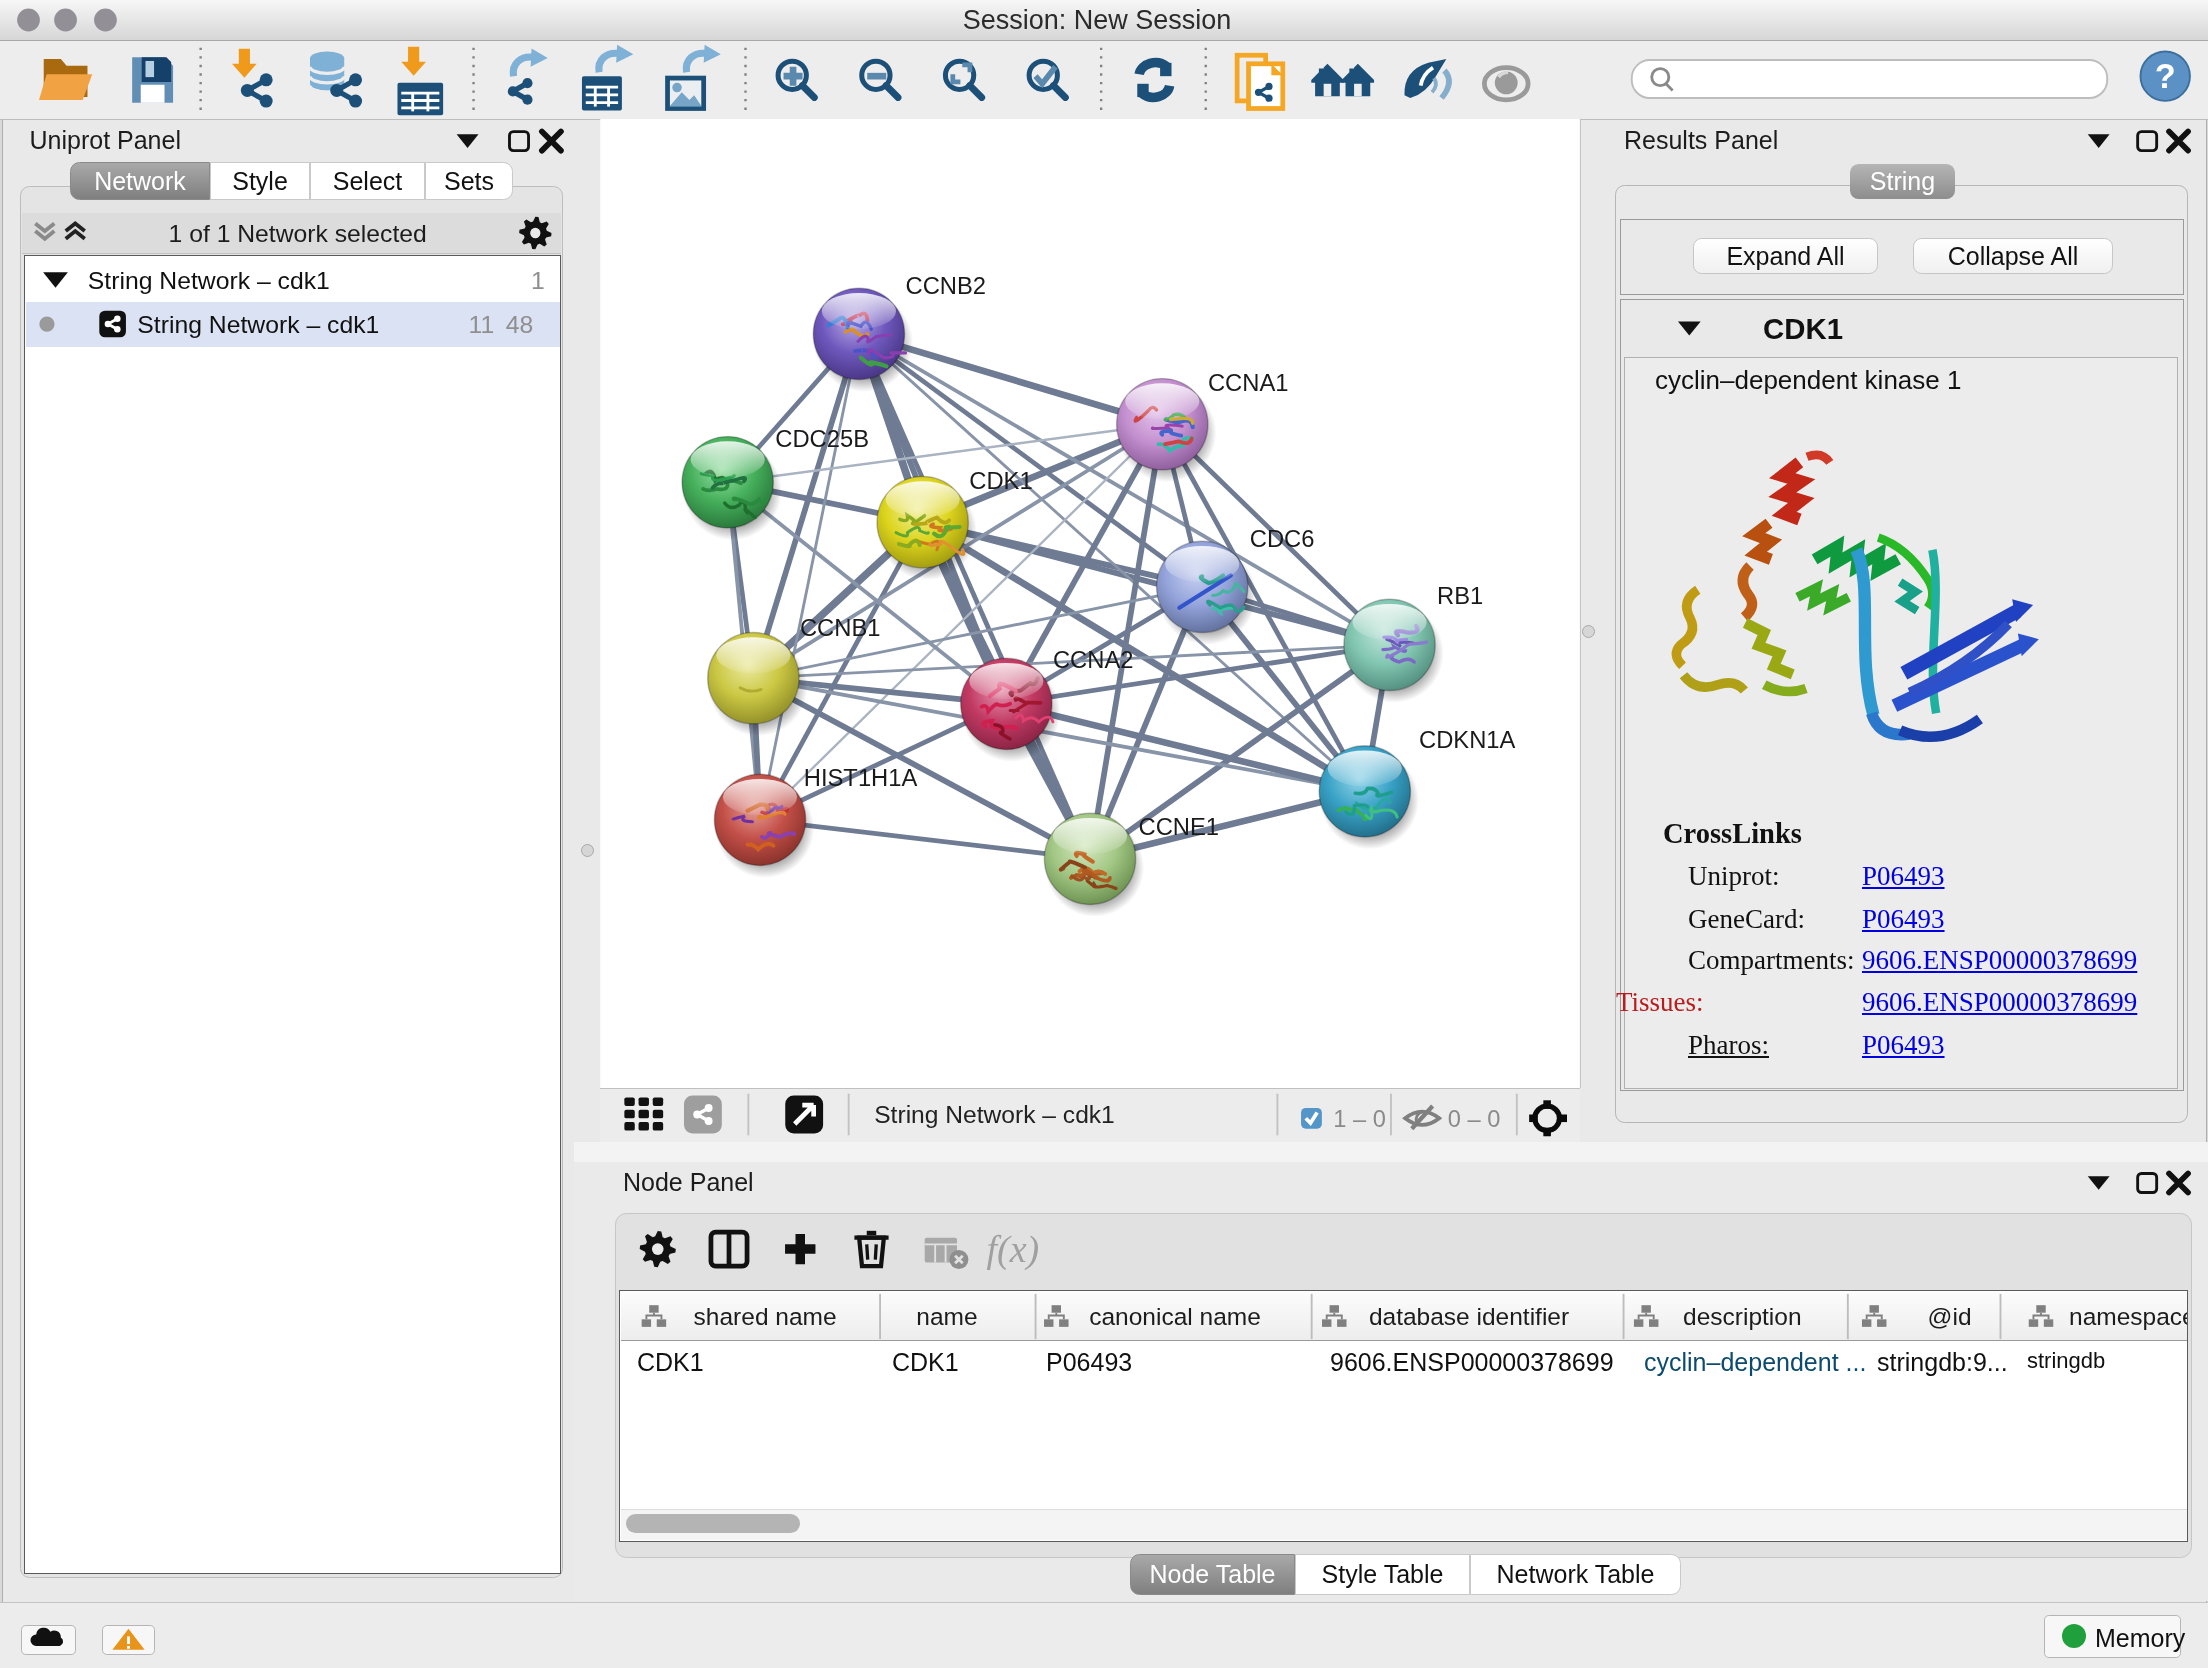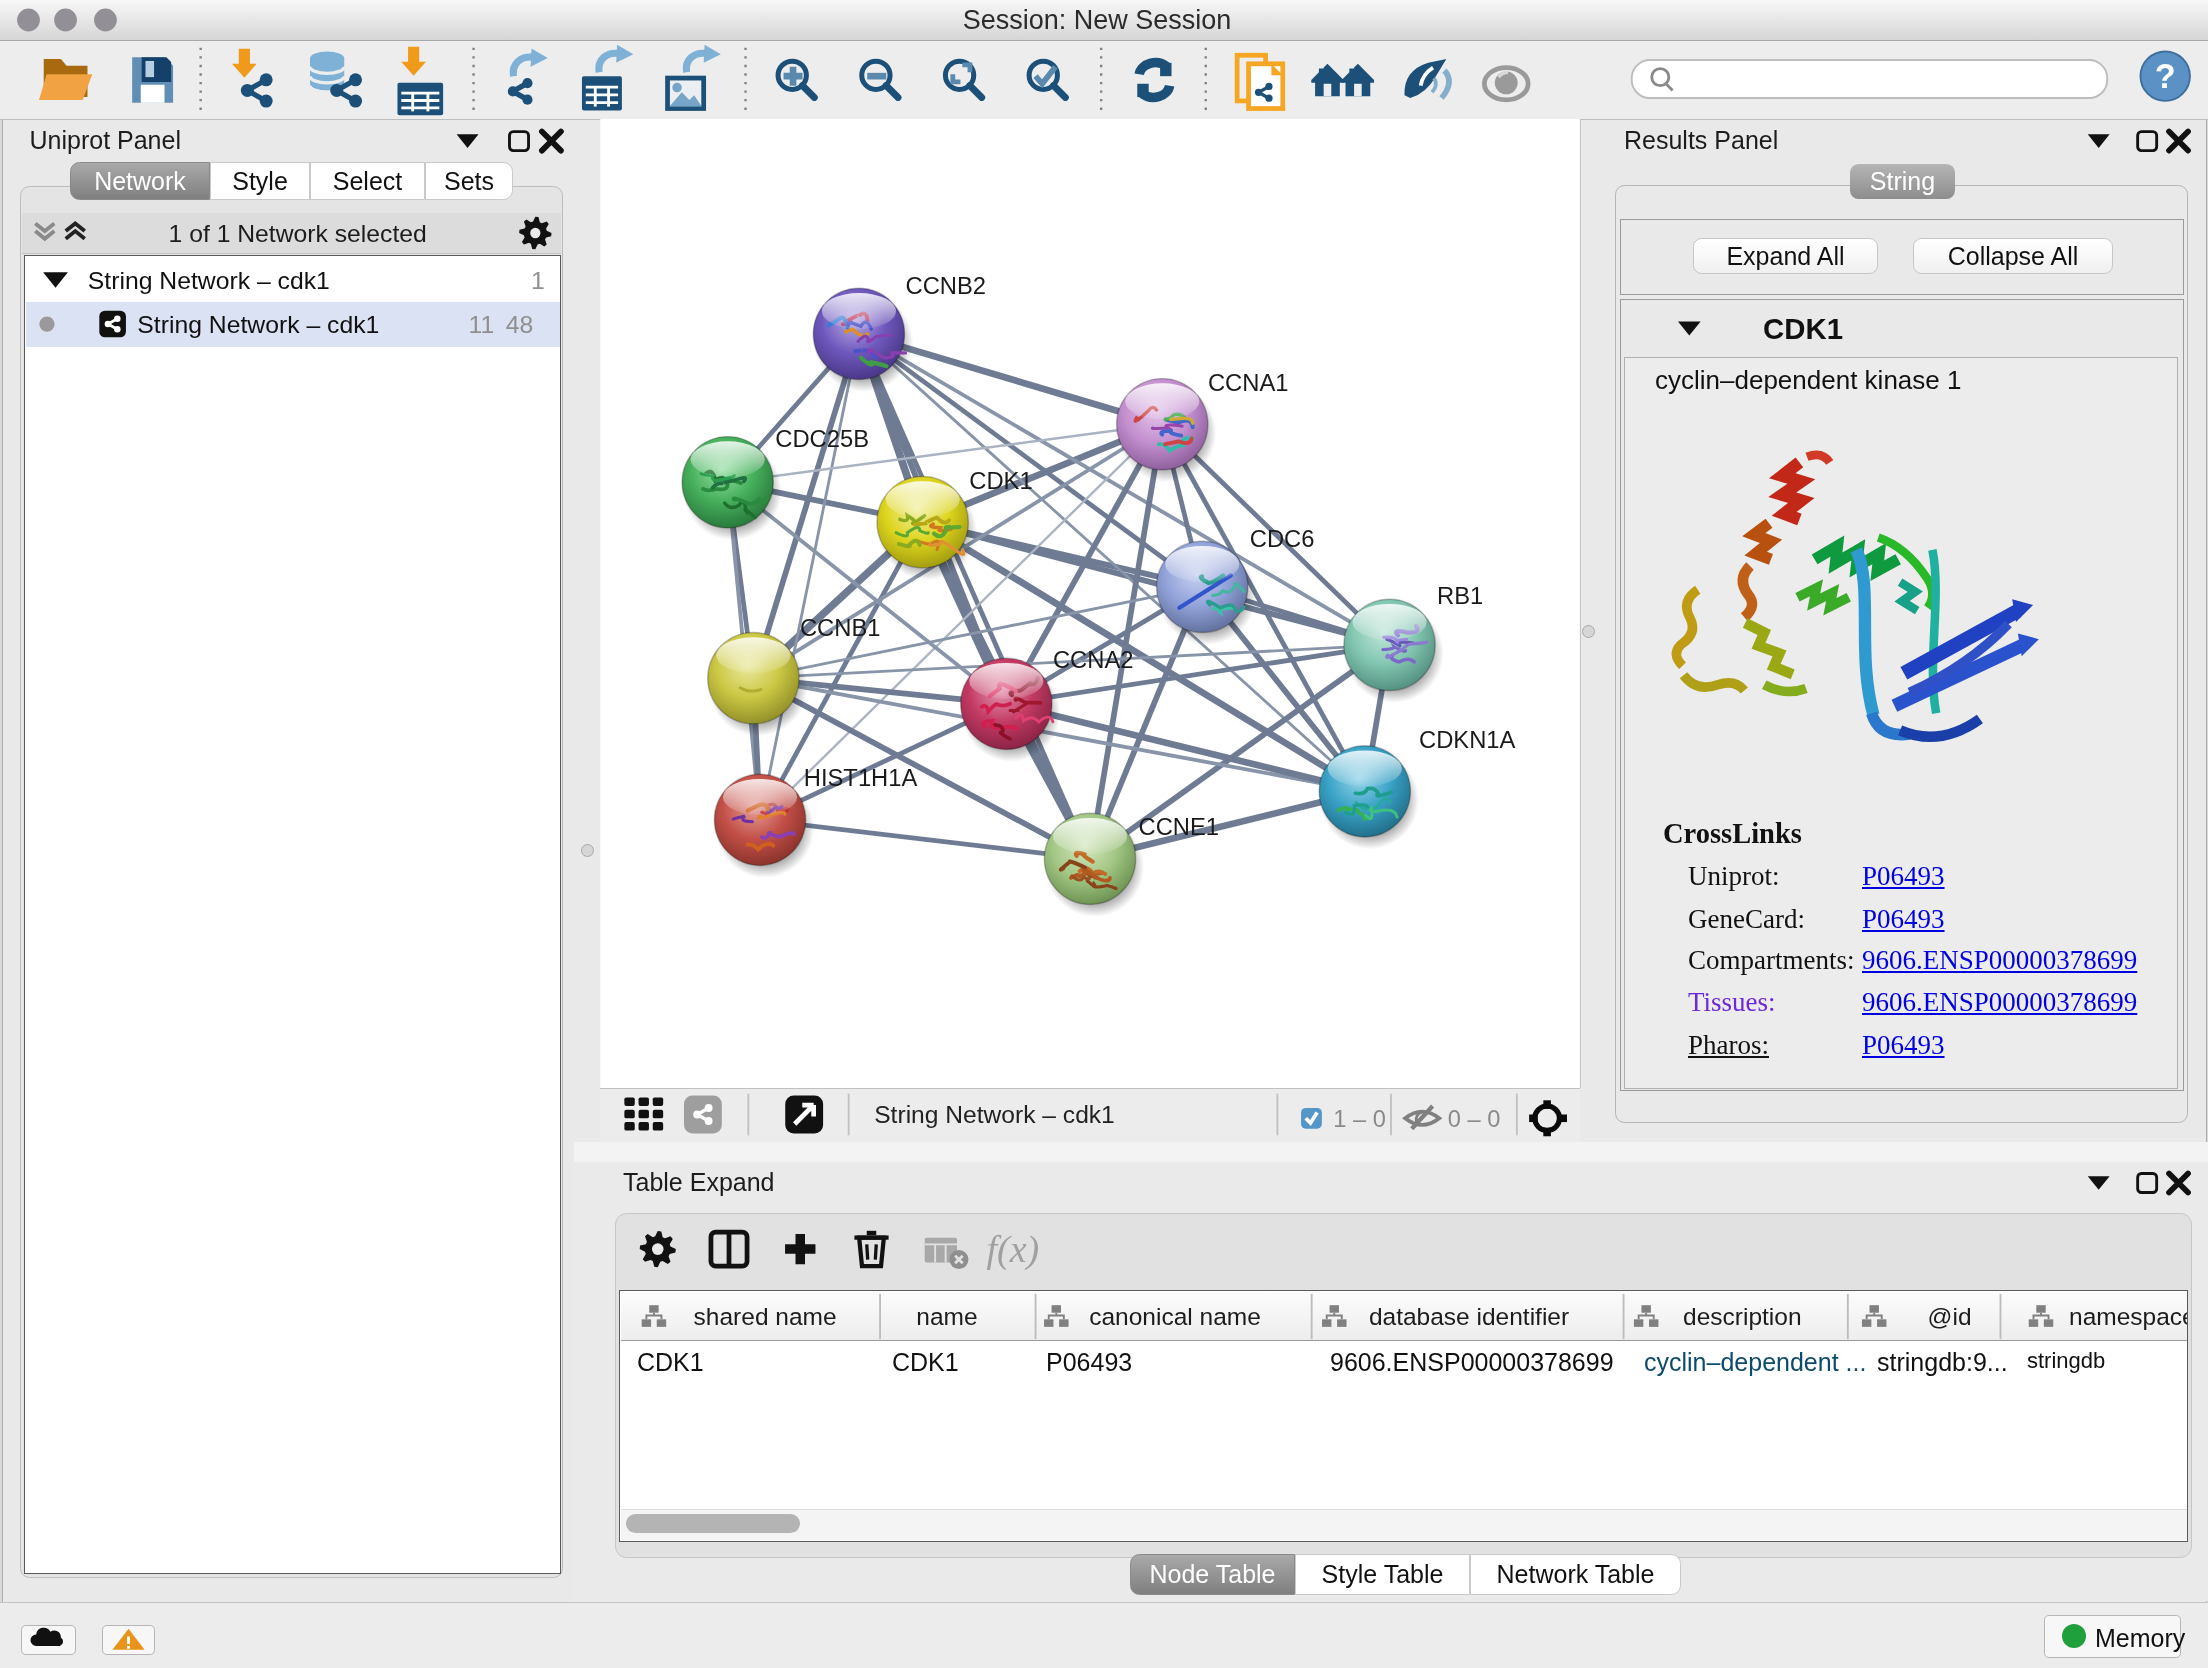--- a/index.html
+++ b/index.html
@@ -488,26 +488,26 @@
     <path d="M 372 186 Q 330 230 268 258" stroke="#3050c8" stroke-width="10" fill="none"></path>
     <path d="M 258 298 q 42 18 84 -12" stroke="#1b3fa8" stroke-width="11" fill="none"></path>
   </svg>
 <div class="abs" style="left:1663px;top:818px;font-family:'Liberation Serif',serif;font-size:28.5px;font-weight:bold;color:#111;">CrossLinks</div>
 <div class="abs" style="left:1688px;top:861px;font-family:'Liberation Serif',serif;font-size:27px;color:#111;">Uniprot:</div>
 <div class="abs" style="left:1862px;top:861px;font-family:'Liberation Serif',serif;font-size:27px;"><a class="lnk">P06493</a></div>
 <div class="abs" style="left:1688px;top:904px;font-family:'Liberation Serif',serif;font-size:27px;color:#111;">GeneCard:</div>
 <div class="abs" style="left:1862px;top:904px;font-family:'Liberation Serif',serif;font-size:27px;"><a class="lnk">P06493</a></div>
 <div class="abs" style="left:1688px;top:945px;font-family:'Liberation Serif',serif;font-size:27px;color:#111;">Compartments:</div>
 <div class="abs" style="left:1862px;top:945px;font-family:'Liberation Serif',serif;font-size:27px;"><a class="lnk">9606.ENSP00000378699</a></div>
-<div class="abs" style="left:1688px;top:987px;font-family:'Liberation Serif',serif;font-size:27px;color:#6d28d9;">Tissues:</div>
+<div class="abs" style="left:1616px;top:987px;font-family:'Liberation Serif',serif;font-size:27px;color:#b91c1c;">Tissues:</div>
 <div class="abs" style="left:1862px;top:987px;font-family:'Liberation Serif',serif;font-size:27px;"><a class="lnk">9606.ENSP00000378699</a></div>
 <div class="abs" style="left:1688px;top:1030px;font-family:'Liberation Serif',serif;font-size:27px;color:#111;text-decoration:underline;">Pharos:</div>
 <div class="abs" style="left:1862px;top:1030px;font-family:'Liberation Serif',serif;font-size:27px;"><a class="lnk">P06493</a></div>
 <div class="abs" style="left:574px;top:1162px;width:1634px;height:439px;background:#eaeaea;"></div>
-<div class="abs panel-title" style="left:623px;top:1168px;">Table Expand</div>
+<div class="abs panel-title" style="left:623px;top:1168px;">Node Panel</div>
 <svg style="left:2054px;top:1162px" width="154" height="42" viewBox="0 0 162 44">
     <polygon points="35.5,14.870000000000001 58.5,14.870000000000001 47,29.13" fill="#111"></polygon>
     <rect x="88" y="12" width="20" height="20" rx="4" fill="none" stroke="#111" stroke-width="3"></rect>
     <path d="M 121 12 L 141 32 M 141 12 L 121 32" stroke="#111" stroke-width="6" stroke-linecap="round"></path>
   </svg>
 <div class="abs" style="left:615px;top:1213px;width:1577px;height:345px;background:#e1e1e1;border:1px solid #c6c6c6;border-radius:11.4px;box-sizing:border-box;"></div>
 <svg style="left:615px;top:1213px" width="1577" height="76" viewBox="0 0 1658 80">
     <polygon points="63.0,38.0 62.6,41.7 56.6,43.2 55.4,45.6 57.4,51.4 54.6,53.8 49.2,50.6 46.7,51.4 44.0,57.0 40.3,56.6 38.8,50.6 36.4,49.4 30.6,51.4 28.2,48.6 31.4,43.2 30.6,40.7 25.0,38.0 25.4,34.3 31.4,32.8 32.6,30.4 30.6,24.6 33.4,22.2 38.8,25.4 41.3,24.6 44.0,19.0 47.7,19.4 49.2,25.4 51.6,26.6 57.4,24.6 59.8,27.4 56.6,32.8 57.4,35.3" fill="#111"></polygon>
     <circle cx="44" cy="38" r="6.1" fill="#e9e9e9"></circle>
     <rect x="100" y="20" width="38" height="36" rx="5" fill="none" stroke="#111" stroke-width="5"></rect>

